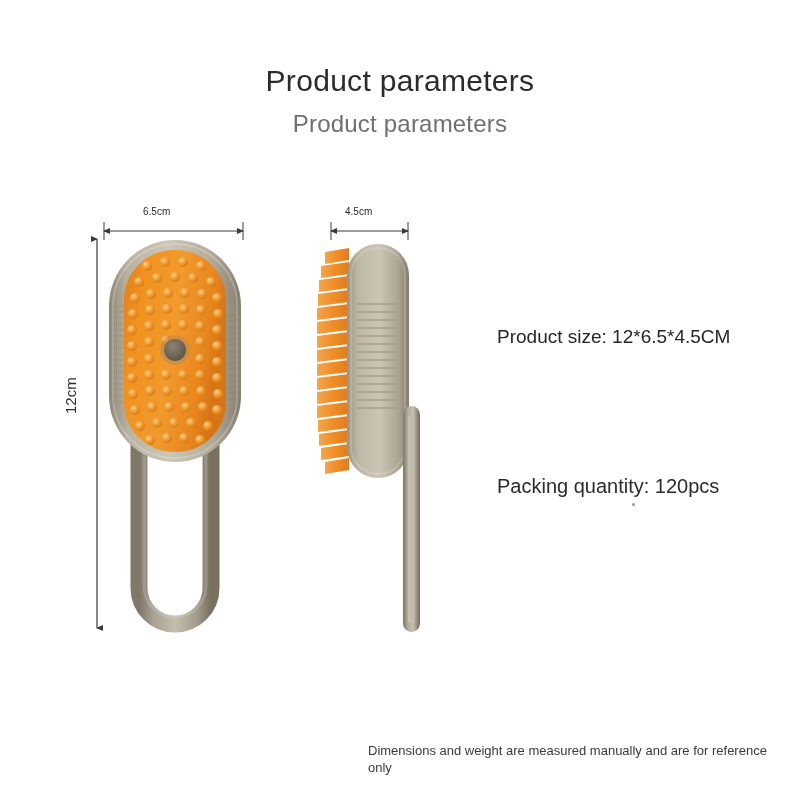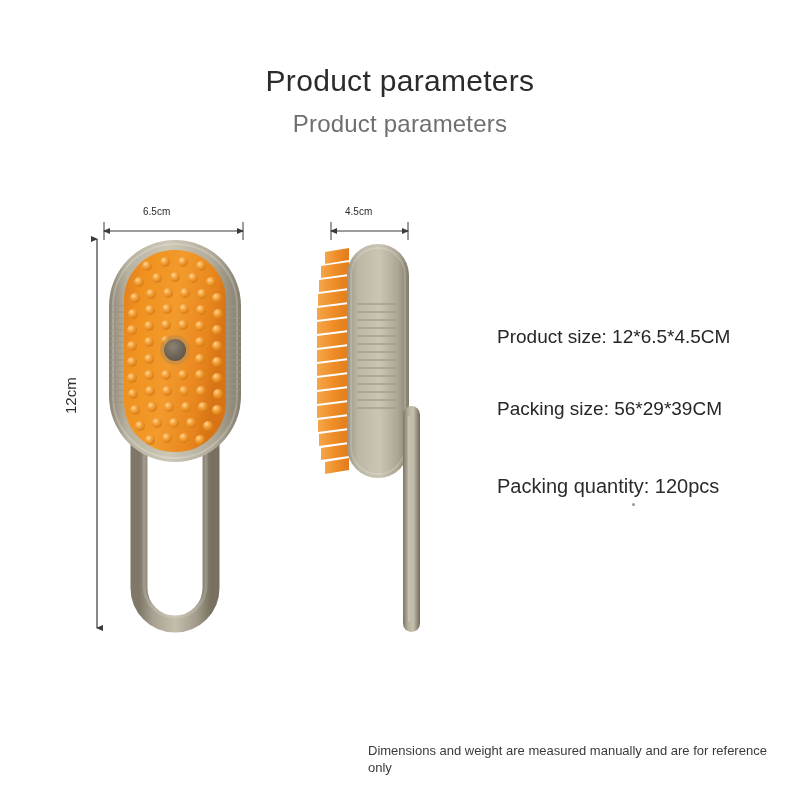--- a/index.html
+++ b/index.html
@@ -382,19 +382,18 @@
         <line x1="52" y1="170" x2="92" y2="170"></line>
     </g>
 
     <g>
       <rect x="98" y="168" width="17" height="226" rx="8.5" ry="8.5" fill="url(#sideHandleG)"></rect>
       <line x1="104" y1="178" x2="104" y2="384" stroke="#ffffff" stroke-opacity="0.2" stroke-width="2.5"></line>
     </g>
   </svg>
 
   <div class="spec-line l1">Product size: 12*6.5*4.5CM</div>
-  <div class="spec-line l2">Packing size: 56*29*39CM</div>
   <div class="spec-line l3">Packing quantity: 120pcs</div>
   <div class="stray-dot"></div>
 
   <div class="disclaimer">Dimensions and weight are measured manually and are for reference only</div>
 
 </div>
 
 </body></html>

